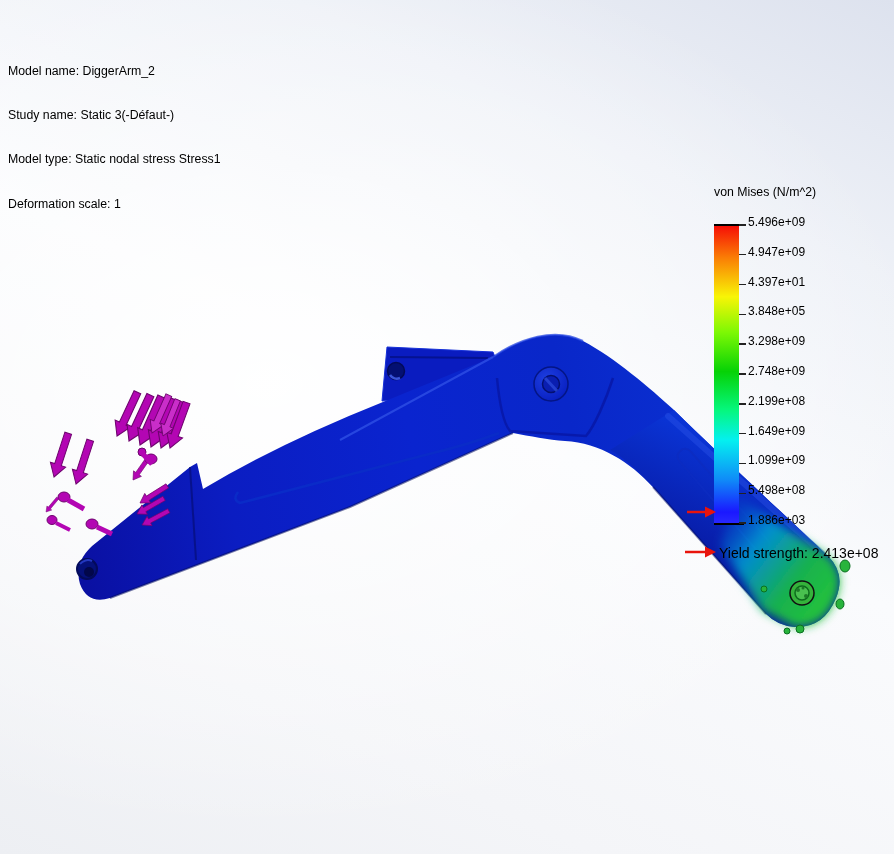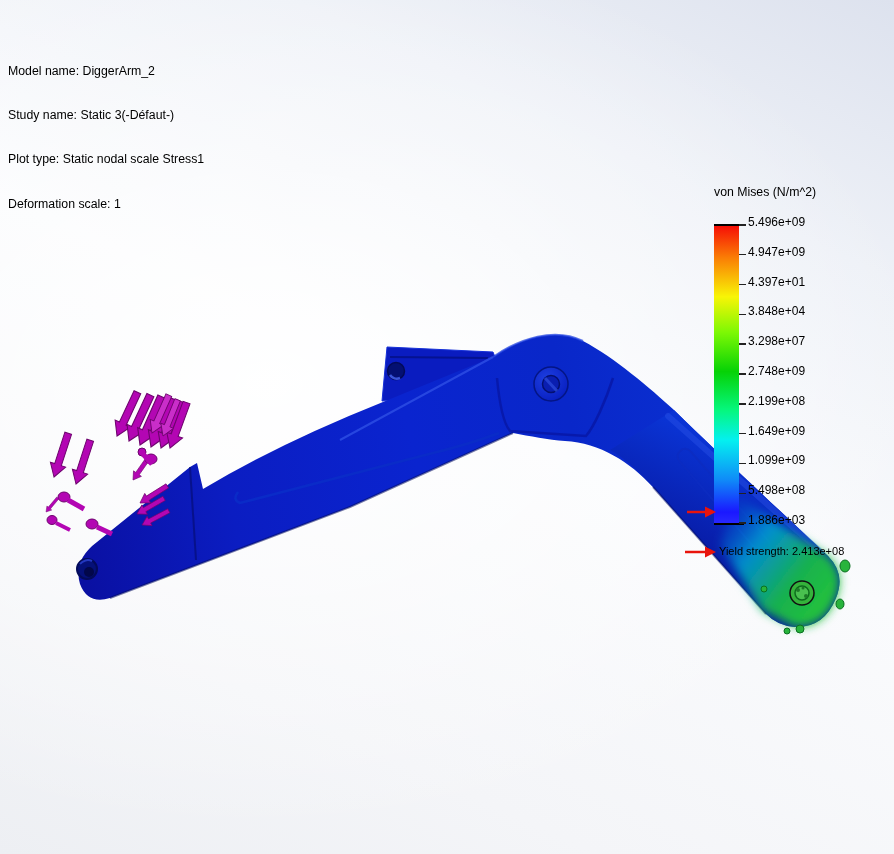--- a/index.html
+++ b/index.html
@@ -21,21 +21,21 @@
       #05f77e 62%, #04f0f0 72%, #0f8df8 85%, #1a18ff 96%, #2a2aff 100%);
   }
   .cap{position:absolute;left:714px;width:30px;height:2px;background:#000;}
   .cap-top{top:213px;}
   .cap-bottom{top:512px;}
   .legend-ticks{position:absolute;left:739px;top:213px;height:300px;width:7px;display:flex;flex-direction:column;justify-content:space-between;}
   .legend-ticks i{display:block;width:7px;height:1.5px;background:#222;}
   .legend-labels{position:absolute;left:748px;top:205px;height:310px;display:flex;flex-direction:column;justify-content:space-between;}
   .legend-labels span{font-size:12px;color:#000;height:12px;line-height:12px;}
   .ptr{position:absolute;}
-  .yield-text{position:absolute;left:719px;top:534px;font-size:11px;color:#000;}
+  .yield-text{position:absolute;left:719px;top:534px;font-size:14px;color:#000;}
 </style>
 </head>
 <body>
 
 <div class="viewport">
 
   <svg class="scene" width="894" height="854" viewBox="0 0 894 854">
     <defs>
       <linearGradient id="armGrad" x1="80" y1="560" x2="700" y2="420" gradientUnits="userSpaceOnUse">
         <stop offset="0" stop-color="#0a10a2"></stop>
@@ -160,21 +160,21 @@
       <path d="M56 523 L70 530" stroke="#b306b3" stroke-width="4"></path>
       <ellipse cx="92" cy="524" rx="6" ry="5"></ellipse>
       <path d="M97 527 L112 534" stroke="#b306b3" stroke-width="5"></path>
       <use href="#arr" transform="translate(46,512) rotate(40) scale(0.4)"></use>
     </g>
   </svg>
 
   <div class="info-block">
     <div>Model name: DiggerArm_2</div>
     <div>Study name: Static 3(-Défaut-)</div>
-    <div>Plot type: Static nodal scale Stress1</div>
+    <div>Model type: Static nodal stress Stress1</div>
     <div>Deformation scale: 1</div>
   </div>
 
   <div class="legend">
     <div class="legend-title">von Mises (N/m^2)</div>
     <div class="legend-bar"></div>
     <div class="cap cap-top"></div>
     <div class="cap cap-bottom"></div>
     <div class="legend-ticks">
       <i></i>
@@ -186,22 +186,22 @@
         <i></i>
         <i></i>
         <i></i>
         <i></i>
         <i></i>
     </div>
     <div class="legend-labels">
       <span>5.496e+09</span>
       <span>4.947e+09</span>
       <span>4.397e+01</span>
-      <span>3.848e+04</span>
-      <span>3.298e+07</span>
+      <span>3.848e+05</span>
+      <span>3.298e+09</span>
       <span>2.748e+09</span>
       <span>2.199e+08</span>
       <span>1.649e+09</span>
       <span>1.099e+09</span>
       <span>5.498e+08</span>
       <span>1.886e+03</span>
     </div>
 
     <svg class="ptr" style="left:686px;top:494px;" width="32" height="14">
       <line x1="1" y1="7" x2="20" y2="7" stroke="#e8140c" stroke-width="2.5"></line>

